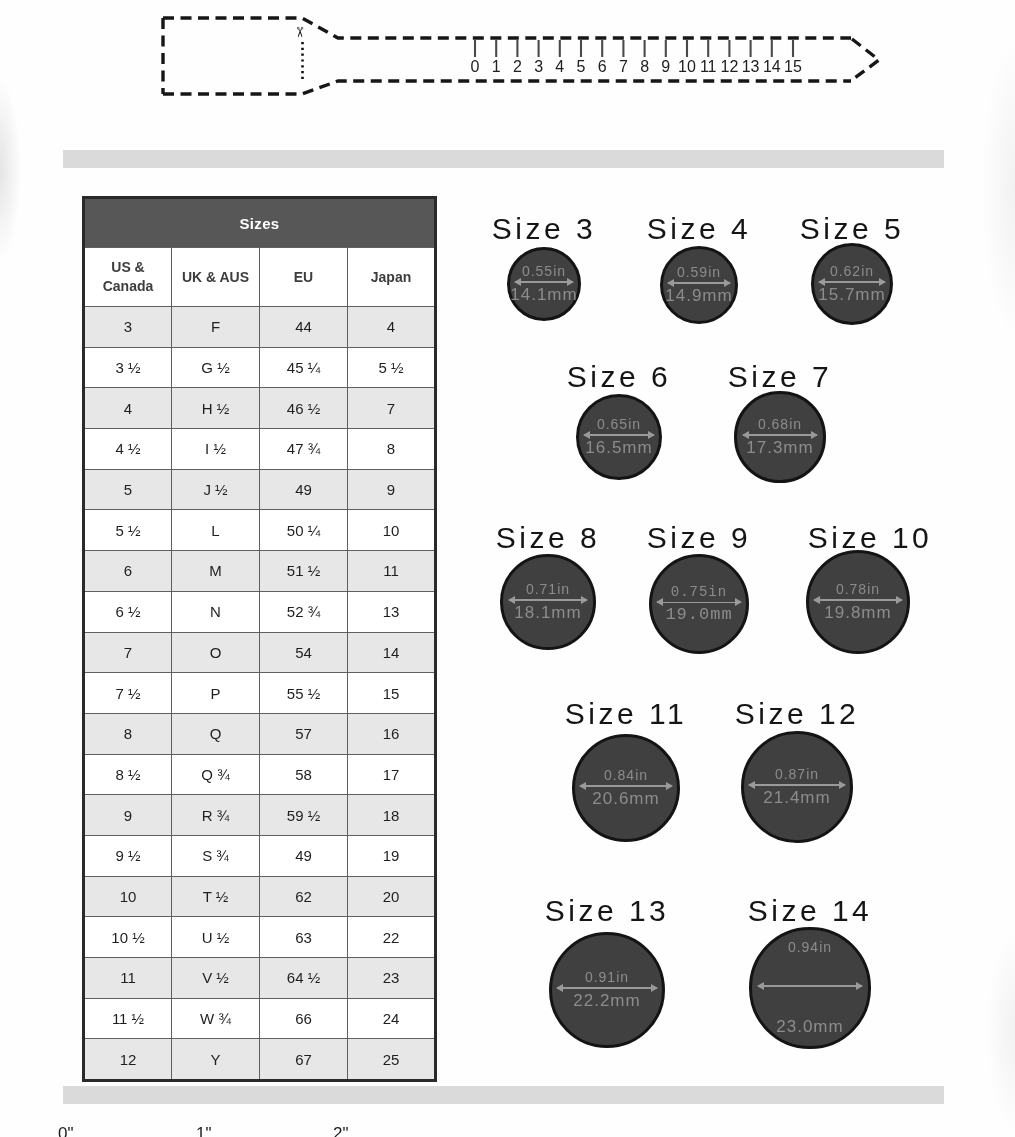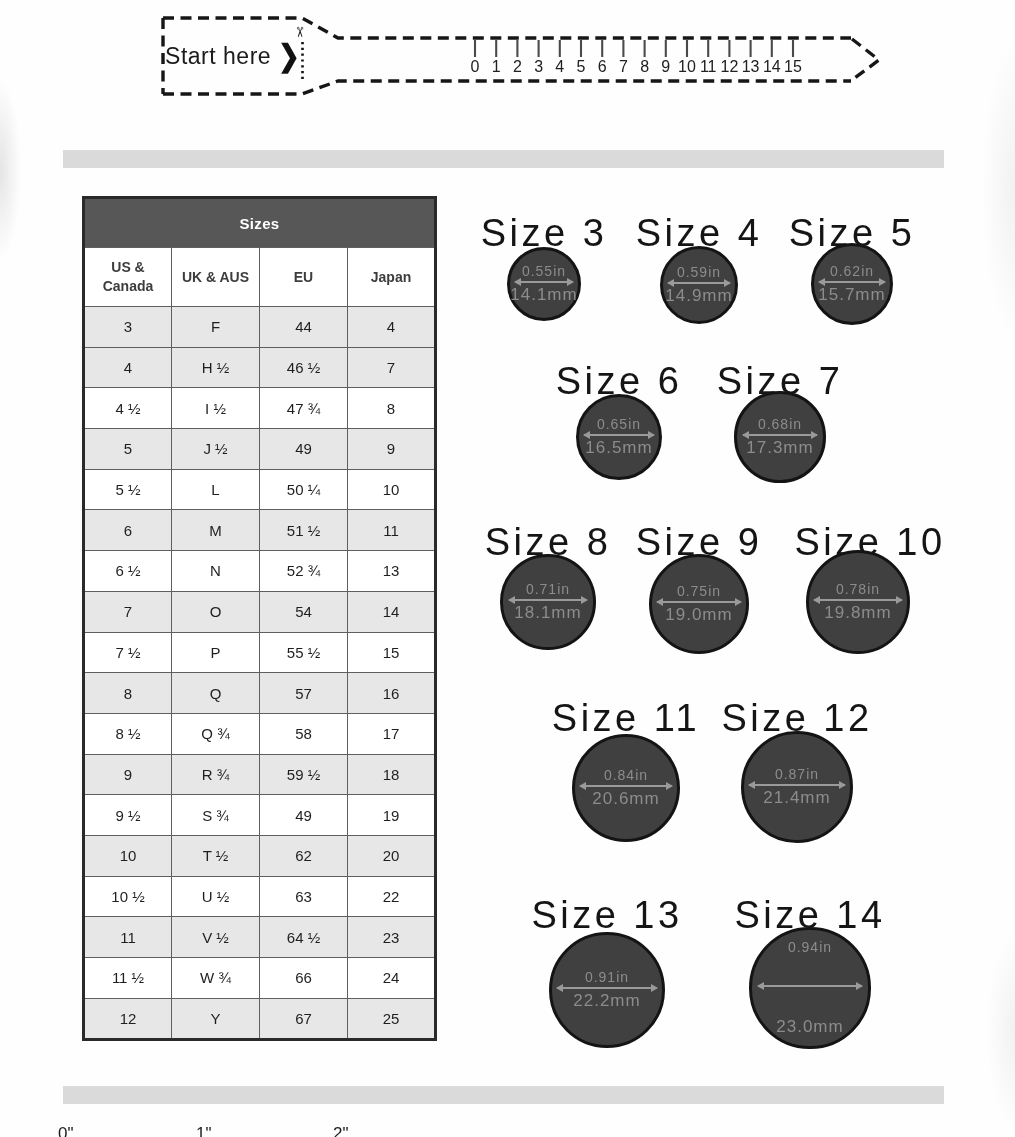--- a/index.html
+++ b/index.html
@@ -42,21 +42,21 @@
   #size-table th,#size-table td{border:1px solid #5f5f5f;text-align:center;padding:0;}
   #size-table .title-row th{background:#575757;color:#fff;font-weight:bold;height:48px;font-size:15px;letter-spacing:0.3px;}
   #size-table .cols-row th{background:#fff;color:#3d3d3d;font-weight:bold;height:58px;font-size:14px;line-height:1.35;}
   #size-table td{height:39.7px;}
   #size-table tr.stripe td{background:#e7e7e7;}
   #size-table tr:not(.stripe) td{background:#fff;}
 
   
   .size-label{
     position:absolute;transform:translateX(-50%);white-space:nowrap;
-    font-size:38px;letter-spacing:3.5px;color:#151515;
+    font-size:30px;letter-spacing:3.5px;color:#151515;
   }
   .ring-circle{
     position:absolute;box-sizing:border-box;border:3px solid #141414;border-radius:50%;
     display:flex;flex-direction:column;align-items:center;justify-content:center;
     background:#404040;
   }
   .circle-in{font-size:14px;color:#8c8c8c;letter-spacing:1px;margin-bottom:2px;}
   .circle-mm{font-size:17px;color:#8c8c8c;letter-spacing:1px;margin-top:2px;}
   .diam-arrow{position:relative;height:1.5px;background:#9a9a9a;flex-shrink:0;}
   .diam-arrow::before,.diam-arrow::after{
@@ -101,24 +101,20 @@
         <line x1="708.2" x2="708.2" y1="40" y2="57"></line>
         <line x1="729.4" x2="729.4" y1="40" y2="57"></line>
         <line x1="750.5999999999999" x2="750.5999999999999" y1="40" y2="57"></line>
         <line x1="771.8" x2="771.8" y1="40" y2="57"></line>
         <line x1="793" x2="793" y1="40" y2="57"></line>
       </g>
   </svg>
 
   <span id="scissors">✂</span>
 
-  <div id="start-here-box">
-    <span id="start-here-label">Start here</span>
-    <span id="start-here-chevron">❯</span>
-  </div>
 
   <div id="top-ruler-numbers">
       <span class="ruler-num" style="left: 475px; top: 58px;">0</span>
       <span class="ruler-num" style="left: 496.2px; top: 58px;">1</span>
       <span class="ruler-num" style="left: 517.4px; top: 58px;">2</span>
       <span class="ruler-num" style="left: 538.6px; top: 58px;">3</span>
       <span class="ruler-num" style="left: 559.8px; top: 58px;">4</span>
       <span class="ruler-num" style="left: 581px; top: 58px;">5</span>
       <span class="ruler-num" style="left: 602.2px; top: 58px;">6</span>
       <span class="ruler-num" style="left: 623.4px; top: 58px;">7</span>
@@ -147,20 +143,26 @@
           <th>Japan</th>
         </tr>
     </thead>
     <tbody>
         <tr class="stripe">
           <td>3</td>
           <td>F</td>
           <td>44</td>
           <td>4</td>
         </tr>
+        <tr>
+          <td>3 ½</td>
+          <td>G ½</td>
+          <td>45 ¼</td>
+          <td>5 ½</td>
+        </tr>
         <tr class="stripe">
           <td>4</td>
           <td>H ½</td>
           <td>46 ½</td>
           <td>7</td>
         </tr>
         <tr>
           <td>4 ½</td>
           <td>I ½</td>
           <td>47 ¾</td>
@@ -290,21 +292,21 @@
         <div class="diam-arrow" style="width: 74.171px;"></div>
         <span class="circle-mm">17.3mm</span>
       </div>
       <div class="size-label" style="left: 548px; top: 521px;">Size 8</div>
       <div class="ring-circle" style="width: 95.387px; height: 95.387px; left: 500.307px; top: 554.307px;">
         <span class="circle-in">0.71in</span>
         <div class="diam-arrow" style="width: 78.387px;"></div>
         <span class="circle-mm">18.1mm</span>
       </div>
       <div class="size-label" style="left: 699px; top: 521px;">Size 9</div>
-      <div class="ring-circle" style="width: 100.13px; height: 100.13px; left: 648.935px; top: 553.935px;">
+      <div class="ring-circle" style="width: 100.13px; height: 100.13px; left: 648.935px; top: 553.935px; font-family: Liberation Mono, monospace;">
         <span class="circle-in">0.75in</span>
         <div class="diam-arrow" style="width: 83.13px;"></div>
         <span class="circle-mm">19.0mm</span>
       </div>
       <div class="size-label" style="left: 870px; top: 521px;">Size 10</div>
       <div class="ring-circle" style="width: 104.346px; height: 104.346px; left: 805.827px; top: 549.827px;">
         <span class="circle-in">0.78in</span>
         <div class="diam-arrow" style="width: 87.346px;"></div>
         <span class="circle-mm">19.8mm</span>
       </div>

